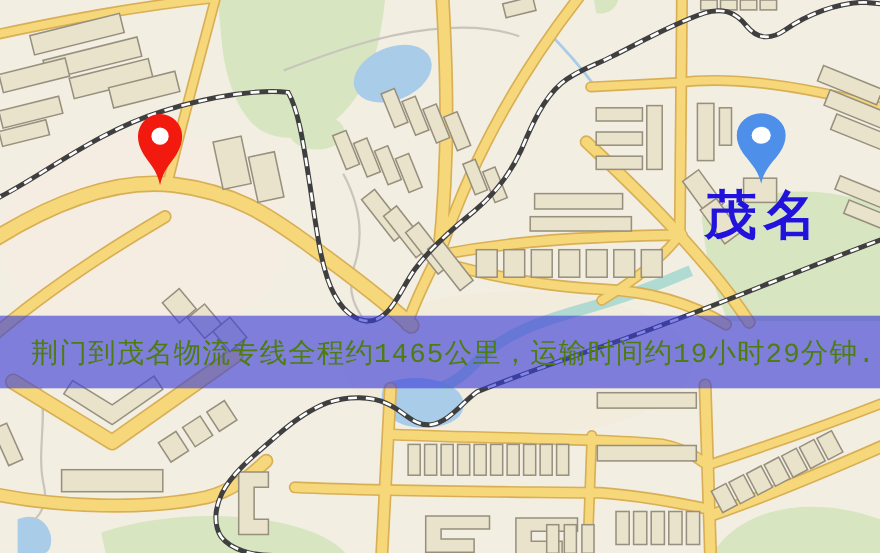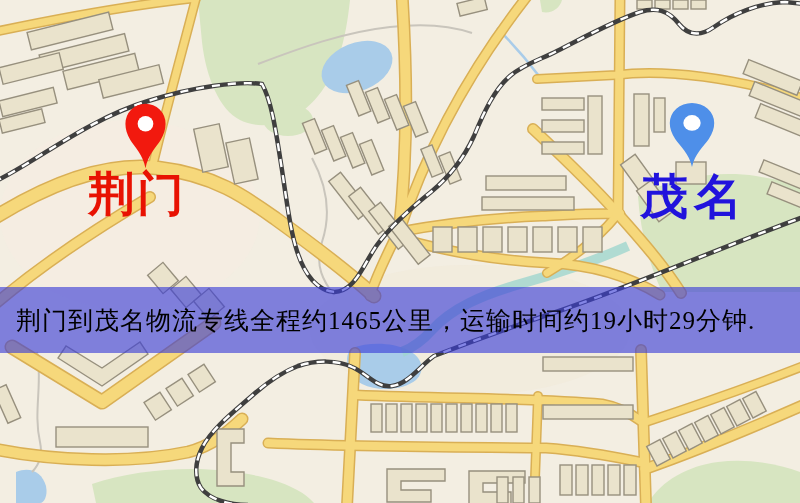--- a/index.html
+++ b/index.html
@@ -6,22 +6,22 @@
   .stage{position:relative;width:800px;height:503px;overflow:hidden;background:#f3eee2;
          font-family:"Liberation Sans",sans-serif;}
   .stage svg{position:absolute;left:0;top:0;}
   .marker{position:absolute;pointer-events:auto;}
   .city-label{position:absolute;line-height:1;font-family:"DejaVu Serif",serif;font-weight:600;
               white-space:nowrap;text-shadow:0 0 1px rgba(255,255,255,.25);}
   .label-origin{left:88px;top:170px;font-size:47px;letter-spacing:2px;color:#e81202;}
   .label-dest{left:640px;top:172px;font-size:48px;letter-spacing:6px;color:#2113dc;}
   .banner{position:absolute;left:0;top:287px;width:800px;height:66px;
           background:rgba(58,62,215,0.63);display:flex;align-items:center;}
-  .banner span{color:#000000;font-size:25px;letter-spacing:1px;padding-left:16px;
-               font-family:Liberation Serif, serif;white-space:nowrap;}
+  .banner span{color:#4d7c0f;font-size:25px;letter-spacing:1px;padding-left:28px;
+               font-family:Liberation Mono, monospace;white-space:nowrap;}
 </style>
 </head>
 <body>
 
 <div class="stage">
 
   <svg width="800" height="503" viewBox="0 0 800 503">
 
     <rect x="0" y="0" width="800" height="503" fill="#f3eee2"></rect>
     <ellipse cx="130" cy="215" rx="130" ry="95" fill="#f6ece2" opacity="0.55"></ellipse>
@@ -210,21 +210,20 @@
   <div class="banner">
     <span>荆门到茂名物流专线全程约1465公里，运输时间约19小时29分钟.</span>
   </div>
 
   <div class="marker" style="left:122px;top:102px;">
     <svg width="47" height="70" viewBox="0 0 48 70">
       <path d="M24,67 C21.5,53 13,45.5 8.5,38 C5,32 3.5,27 3.5,21.5 A20.5,20.5 0 1 1 44.5,21.5 C44.5,27 43,32 39.5,38 C35,45.5 26.5,53 24,67 Z" fill="#f2190e"></path>
       <circle cx="24" cy="21.5" r="8" fill="#ffffff"></circle>
     </svg>
   </div>
-  <div class="city-label label-origin" style="color: rgb(232, 18, 2);">荆门</div>
 
   <div class="marker" style="left:666px;top:102px;">
     <svg width="52" height="68" viewBox="0 0 48 70" preserveAspectRatio="none">
       <path d="M24,67 C21.5,53 13,45.5 8.5,38 C5,32 3.5,27 3.5,21.5 A20.5,20.5 0 1 1 44.5,21.5 C44.5,27 43,32 39.5,38 C35,45.5 26.5,53 24,67 Z" fill="#4e8fe9"></path>
       <circle cx="24" cy="21.5" r="8" fill="#ffffff"></circle>
     </svg>
   </div>
   <div class="city-label label-dest" style="color: rgb(33, 19, 220);">茂名</div>
 
 </div>

